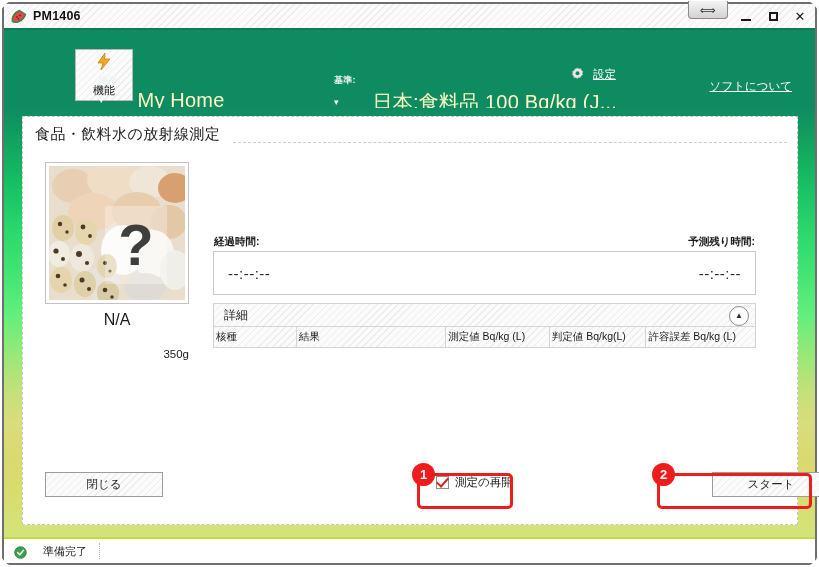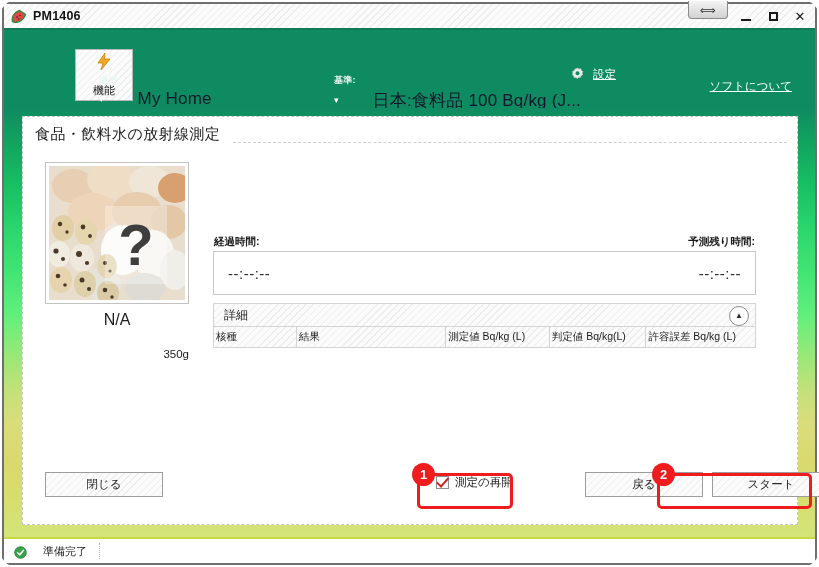--- a/index.html
+++ b/index.html
@@ -185,22 +185,22 @@
     display: flex;
     align-items: center;
     gap: 6px;
   }
   .hdr-caret {
     font-size: 9px;
     color: #ffffff;
     line-height: 1;
   }
   .hdr-value {
-    font-size: 17px;
-    color: #0f172a;
+    font-size: 20px;
+    color: #fef9c3;
     white-space: nowrap;
     letter-spacing: 0.2px;
     padding-left: 28px;
   }
 
   .hdr-place { left: 95px;  top: 44px; }
   .hdr-std   { left: 330px; top: 44px; }
 
   .hdr-settings {
     position: absolute;
@@ -713,21 +713,20 @@
         <div class="th hatch" style="width:110px">許容誤差 Bq/kg (L)</div>
       </div>
 
       <div class="btn btn-close hatch">閉じる</div>
 
       <div class="resume-wrap">
         <span class="chk checked"></span>
         <span class="resume-label">測定の再開</span>
       </div>
 
-      <div class="btn btn-back hatch">戻る</div>
       <div class="btn btn-start hatch">スタート</div>
     </div>
 
     <div class="callout-box callout-1"></div>
     <div class="badge badge-1">1</div>
 
     <div class="callout-box callout-2"></div>
     <div class="badge badge-2">2</div>
 
     <div class="statusbar">

